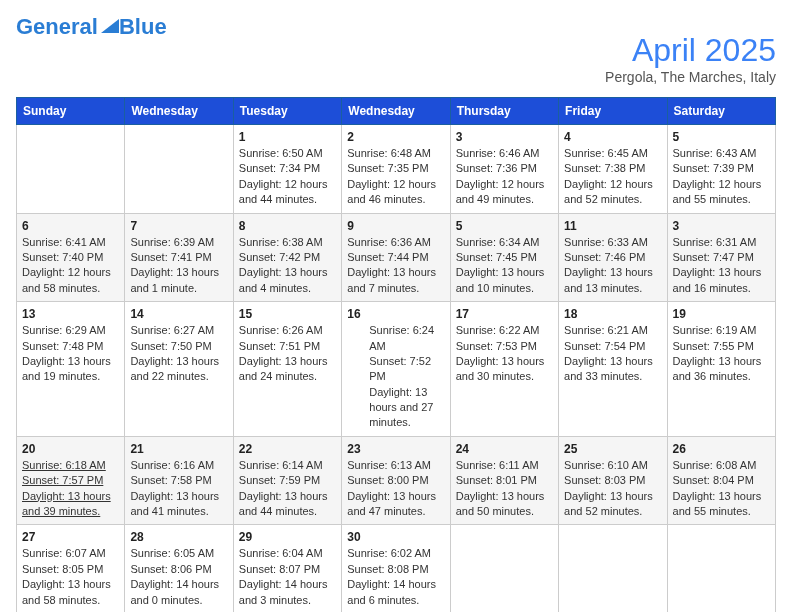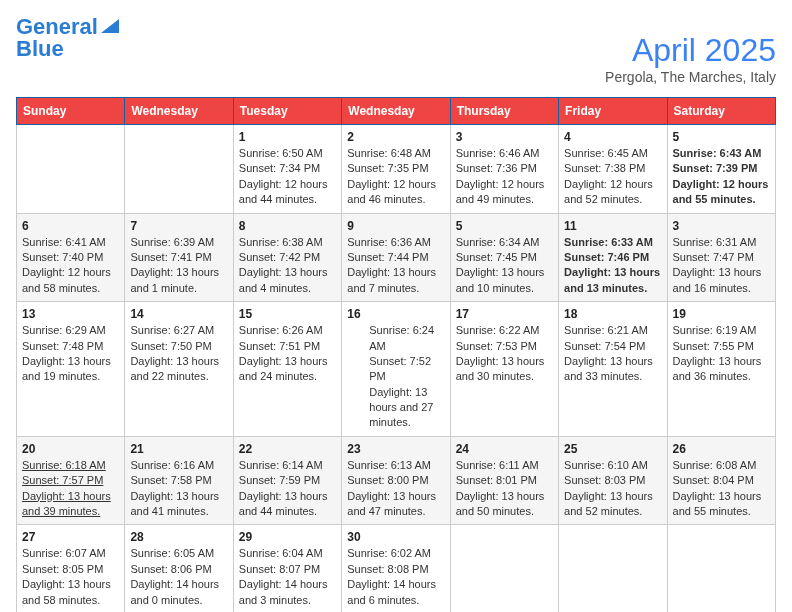--- a/index.html
+++ b/index.html
@@ -41,21 +41,21 @@
     .subtitle {
       font-size: 14px;
       color: #555;
     }
     .calendar {
       width: 100%;
       border-collapse: collapse;
       font-size: 11px;
     }
     .calendar th {
-      background: #ef4444;
+      background: #1d4ed8;
       color: #fff;
       text-align: left;
       padding: 6px 6px;
       font-size: 12px;
       font-weight: bold;
       border: 1px solid #1a5fa0;
     }
     .calendar td {
       vertical-align: top;
       border: 1px solid #ccc;
@@ -81,21 +81,21 @@
     }
     .empty-cell {
       background: #fff !important;
     }
   </style>
 </head>
 <body>
 
 <div class="header">
   <div class="logo">
-    <div style="display:flex;flex-direction:column;line-height:1.1;">
+    <div style="display:flex;flex-direction:row;line-height:1.1;">
       <div style="display:flex;align-items:center;">
         <span class="logo-text"><span>General</span></span>
         <div style="display:inline-block;margin-left:3px;margin-top:-2px;">
           <svg width="18" height="18" viewBox="0 0 18 18">
             <polygon points="0,18 18,18 18,4" fill="#2a7dd4"></polygon>
           </svg>
         </div>
       </div>
       <div style="display:flex;align-items:center;">
         <span class="logo-text" style="color:#2a7dd4;">Blue</span>
@@ -143,21 +143,21 @@
 Daylight: 12 hours and 49 minutes.</div>
         </td>
         <td>
           <span class="day-num">4</span>
           <div class="day-info" style="white-space: pre-line;">Sunrise: 6:45 AM
 Sunset: 7:38 PM
 Daylight: 12 hours and 52 minutes.</div>
         </td>
         <td>
           <span class="day-num">5</span>
-          <div class="day-info" style="white-space: pre-line; font-weight: bold;">Sunrise: 6:43 AM
+          <div class="day-info" style="white-space: pre-line;">Sunrise: 6:43 AM
 Sunset: 7:39 PM
 Daylight: 12 hours and 55 minutes.</div>
         </td>
       </tr>
       <tr>
         <td>
           <span class="day-num">6</span>
           <div class="day-info" style="white-space: pre-line;">Sunrise: 6:41 AM
 Sunset: 7:40 PM
 Daylight: 12 hours and 58 minutes.</div>
@@ -181,21 +181,21 @@
 Daylight: 13 hours and 7 minutes.</div>
         </td>
         <td>
           <span class="day-num">5</span>
           <div class="day-info" style="white-space: pre-line;">Sunrise: 6:34 AM
 Sunset: 7:45 PM
 Daylight: 13 hours and 10 minutes.</div>
         </td>
         <td>
           <span class="day-num">11</span>
-          <div class="day-info" style="white-space: pre-line; font-weight: bold;">Sunrise: 6:33 AM
+          <div class="day-info" style="white-space: pre-line;">Sunrise: 6:33 AM
 Sunset: 7:46 PM
 Daylight: 13 hours and 13 minutes.</div>
         </td>
         <td>
           <span class="day-num">3</span>
           <div class="day-info" style="white-space: pre-line;">Sunrise: 6:31 AM
 Sunset: 7:47 PM
 Daylight: 13 hours and 16 minutes.</div>
         </td>
       </tr>

